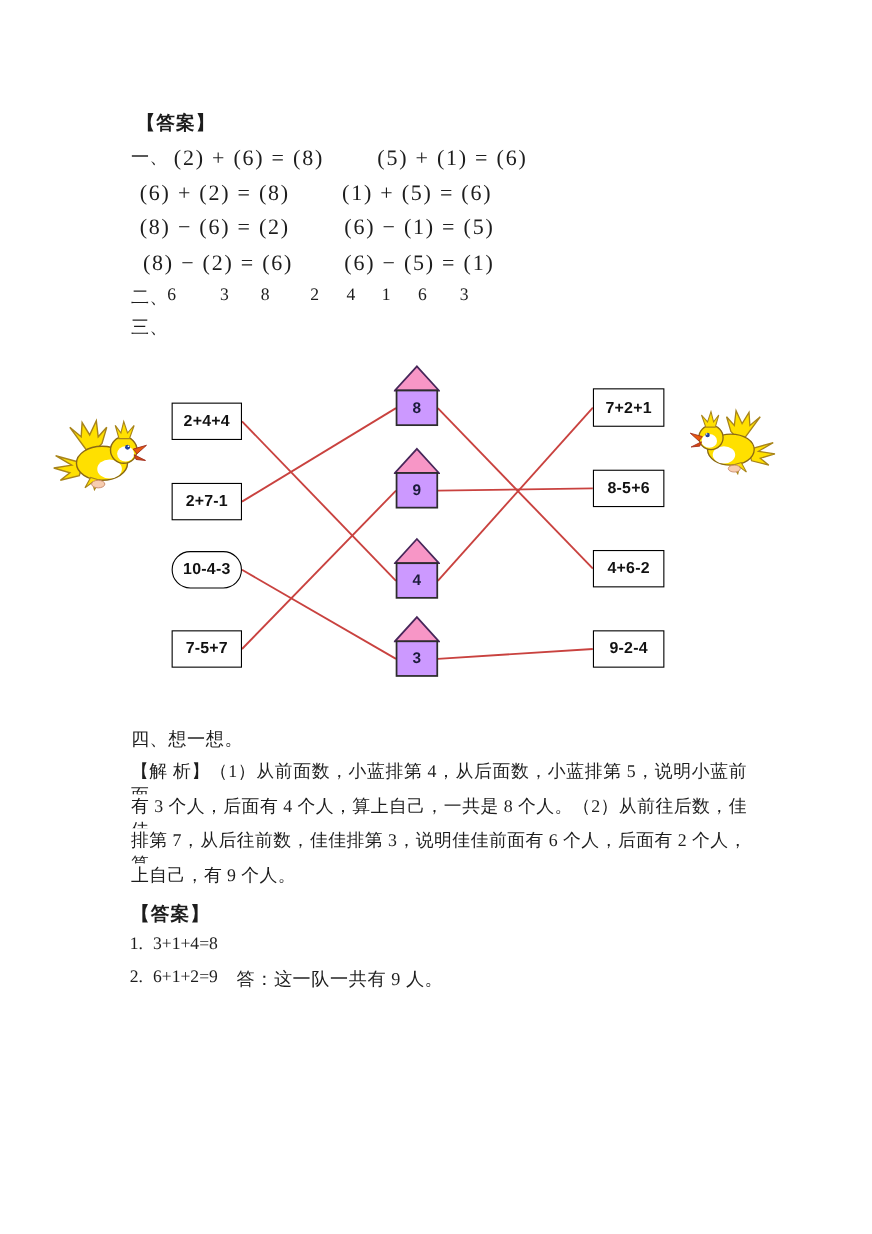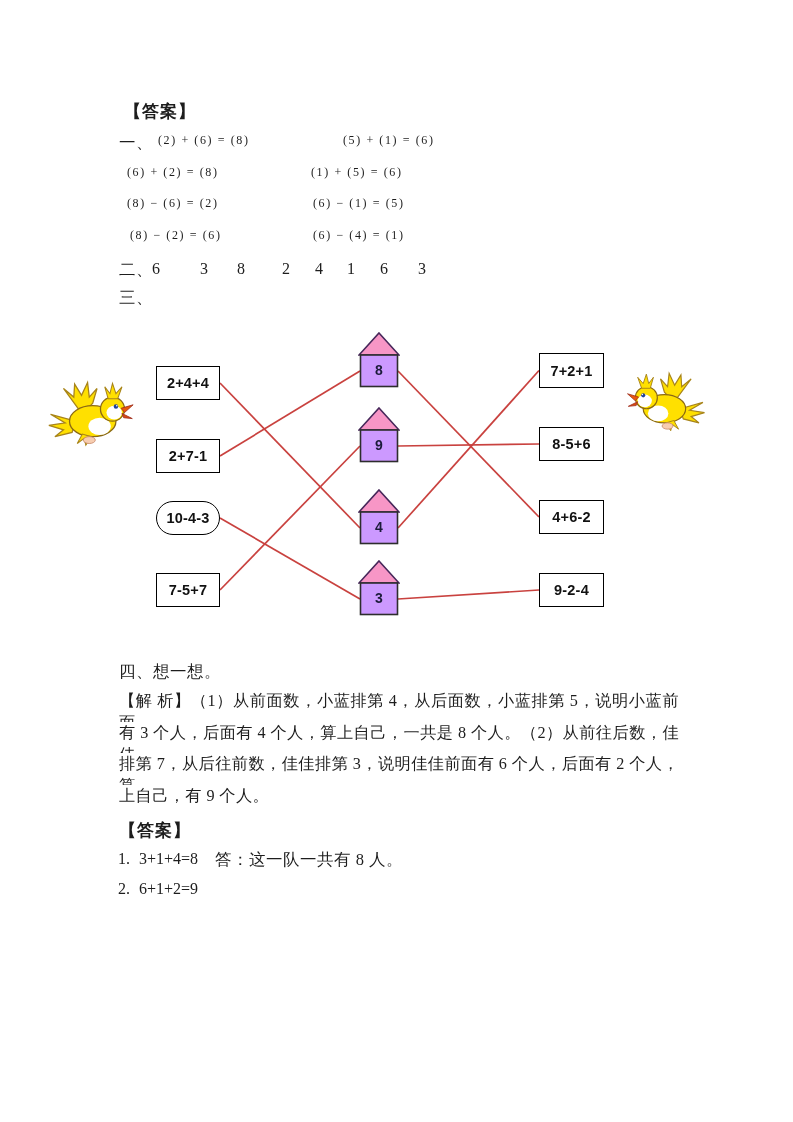--- a/index.html
+++ b/index.html
@@ -1,20 +1,20 @@
 <!DOCTYPE html>
 <html><head>
 <meta charset="utf-8">
 <style>
   html,body{margin:0;padding:0;background:#ffffff;}
   .page{position:relative;width:735px;height:1122px;background:#ffffff;overflow:hidden;
         font-family:"Liberation Serif","DejaVu Serif",serif;color:#1d1d1d;}
   .abs{position:absolute;}
   .h-bold{font-weight:bold;font-size:17px;letter-spacing:1px;}
-  .eq{font-size:12px;letter-spacing:1.6px;white-space:pre;}
+  .eq{font-size:20px;letter-spacing:1.6px;white-space:pre;}
   .cn{font-size:16.5px;letter-spacing:0.5px;white-space:pre;}
   .numval{font-size:16px;}
   .para{left:119px;width:560px;}
   .para-line{width:560px;height:31.5px;font-size:16.2px;letter-spacing:0.4px;
              text-align:justify;text-align-last:justify;overflow:hidden;}
   .para-line.last{text-align-last:left;}
   .expr-box{border:1.6px solid #000;background:#fff;display:flex;align-items:center;justify-content:center;
             font-family:"Liberation Sans","DejaVu Sans",sans-serif;font-size:14.5px;font-weight:600;
             letter-spacing:0.2px;color:#111;z-index:3;}
   .house{z-index:3;}
@@ -35,21 +35,21 @@
   <span class="abs eq" style="left:158px;top:133px;">(2) + (6) = (8)</span>
   <span class="abs eq" style="left:343px;top:133px;">(5) + (1) = (6)</span>
 
   <span class="abs eq" style="left:127px;top:165px;">(6) + (2) = (8)</span>
   <span class="abs eq" style="left:311px;top:165px;">(1) + (5) = (6)</span>
 
   <span class="abs eq" style="left:127px;top:196px;">(8) − (6) = (2)</span>
   <span class="abs eq" style="left:313px;top:196px;">(6) − (1) = (5)</span>
 
   <span class="abs eq" style="left:130px;top:228px;">(8) − (2) = (6)</span>
-  <span class="abs eq" style="left:313px;top:228px;">(6) − (4) = (1)</span>
+  <span class="abs eq" style="left:313px;top:228px;">(6) − (5) = (1)</span>
 
   <span class="abs cn" style="left:119px;top:259px;">二、</span>
   <span class="abs numval" style="left:152px;top:260px;">6</span>
   <span class="abs numval" style="left:200px;top:260px;">3</span>
   <span class="abs numval" style="left:237px;top:260px;">8</span>
   <span class="abs numval" style="left:282px;top:260px;">2</span>
   <span class="abs numval" style="left:315px;top:260px;">4</span>
   <span class="abs numval" style="left:347px;top:260px;">1</span>
   <span class="abs numval" style="left:380px;top:260px;">6</span>
   <span class="abs numval" style="left:418px;top:260px;">3</span>
@@ -164,18 +164,18 @@
     <div class="para-line">【解 析】（1）从前面数，小蓝排第 4，从后面数，小蓝排第 5，说明小蓝前面</div>
     <div class="para-line">有 3 个人，后面有 4 个人，算上自己，一共是 8 个人。（2）从前往后数，佳佳</div>
     <div class="para-line">排第 7，从后往前数，佳佳排第 3，说明佳佳前面有 6 个人，后面有 2 个人，算</div>
     <div class="para-line last">上自己，有 9 个人。</div>
   </div>
 
   <div class="abs h-bold" style="left:119px;top:819px;">【答案】</div>
 
   <span class="abs numval" style="left:118px;top:850px;">1.</span>
   <span class="abs numval" style="left:139px;top:850px;">3+1+4=8</span>
-  <span class="abs cn" style="left:215px;top:849px;">答：这一队一共有 8 人。</span>
 
   <span class="abs numval" style="left:118px;top:880px;">2.</span>
   <span class="abs numval" style="left:139px;top:880px;text-align:center;">6+1+2=9</span>
+  <span class="abs cn" style="left:215px;top:879px;">答：这一队一共有 9 人。</span>
 
 </div>
 
 </body></html>

